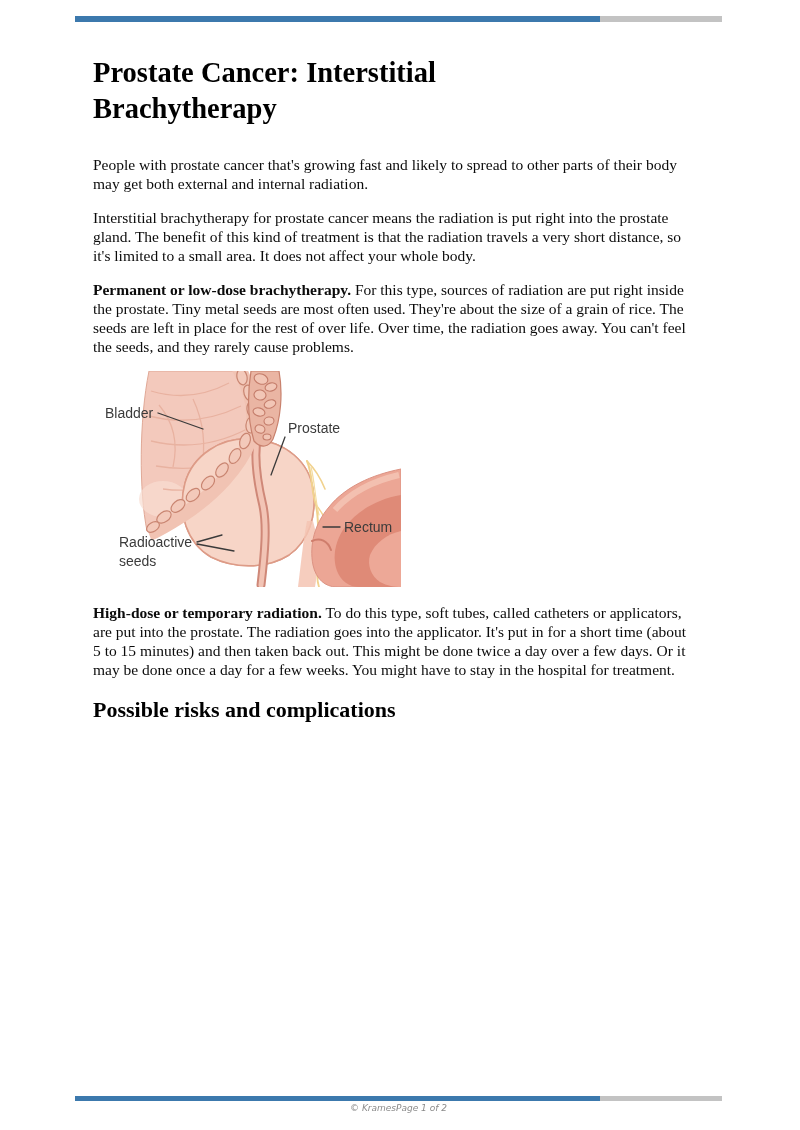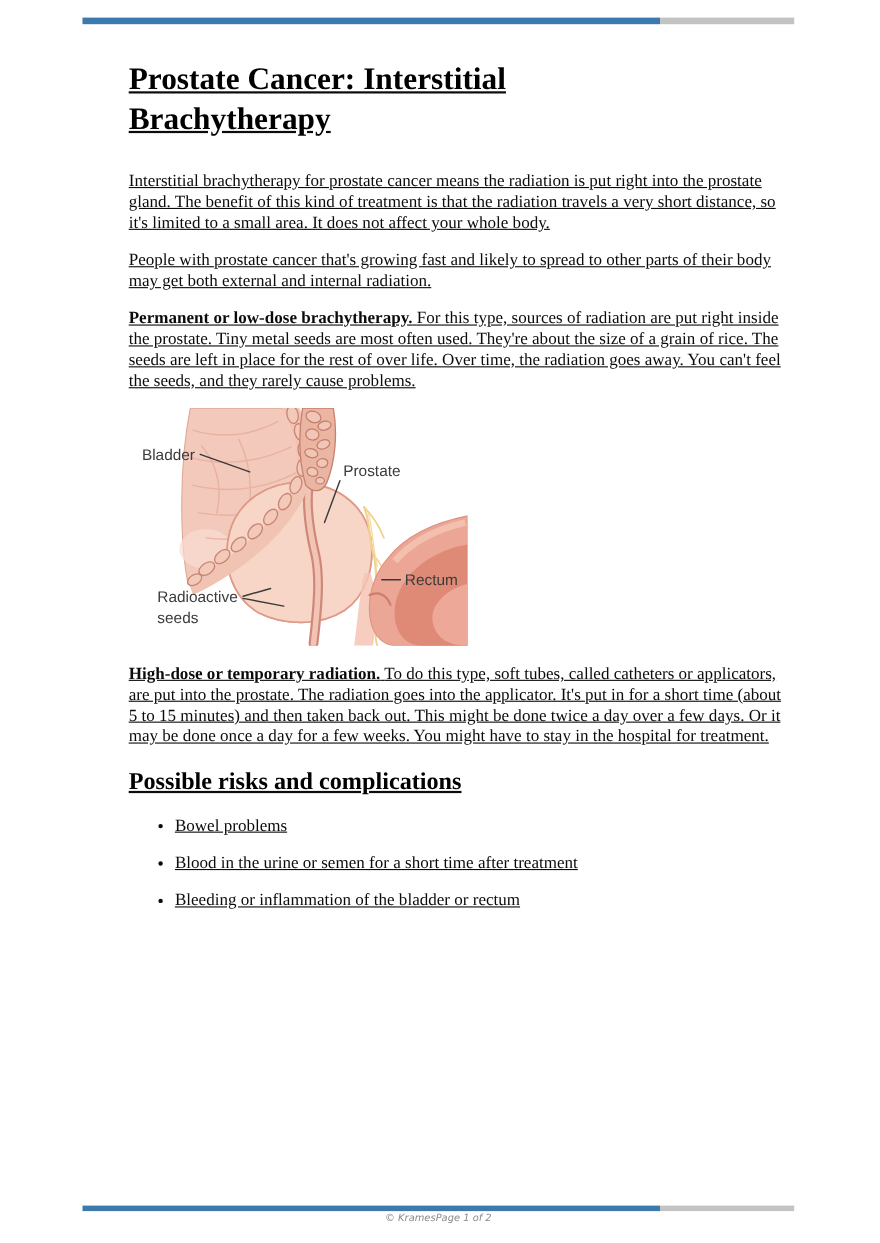--- a/index.html
+++ b/index.html
@@ -5,21 +5,21 @@
   html,body{margin:0;padding:0;background:#ffffff;}
   .page{position:relative;width:800px;height:1130px;background:#ffffff;overflow:hidden;
         font-family:"Liberation Serif",serif;color:#0b0b0b;}
   
   .bar{position:absolute;left:75px;width:647px;height:6px;display:flex;}
   .bar-top{top:16px;}
   .bar-bottom{top:1096px;height:5px;}
   .bar .seg-blue{width:525px;height:100%;background:#3c79ad;}
   .bar .seg-gray{flex:1;height:100%;background:#c3c3c3;}
   
-  .content{position:absolute;top:55px;left:117px;width:600px;text-decoration:underline;}
+  .content{position:absolute;top:55px;left:93px;width:600px;}
   h1{margin:0 0 28px 0;font-size:28.5px;line-height:36px;font-weight:bold;color:#000;}
   h1 .t-line{display:block;}
   h2{margin:17px 0 17px 0;font-size:22px;line-height:28px;font-weight:bold;color:#000;}
   p{margin:0 0 15px 0;font-size:15.5px;line-height:19px;}
   strong{font-weight:bold;}
   ul{margin:16px 0 0 0;padding-left:42px;list-style:disc;}
   li{margin:0 0 15px 0;font-size:15.5px;line-height:19px;}
   figure{margin:8px 0 16px 8px;width:300px;height:216px;}
   
   .fig-label{font-family:"Liberation Sans",sans-serif;font-size:14px;fill:#3b3b3b;}
@@ -39,22 +39,22 @@
     <span class="seg-gray"></span>
   </div>
 
   <div class="content">
 
     <h1>
       <span class="t-line">Prostate Cancer: Interstitial</span>
       <span class="t-line">Brachytherapy</span>
     </h1>
 
+    <p>People with prostate cancer that's growing fast and likely to spread to other parts of their body may get both external and internal radiation.</p>
     <p>Interstitial brachytherapy for prostate cancer means the radiation is put right into the prostate gland. The benefit of this kind of treatment is that the radiation travels a very short distance, so it's limited to a small area. It does not affect your whole body.</p>
-    <p>People with prostate cancer that's growing fast and likely to spread to other parts of their body may get both external and internal radiation.</p>
 
 
 
     <p><strong>Permanent or low-dose brachytherapy.</strong> <span>For this type, sources of radiation are put right inside the prostate. Tiny metal seeds are most often used. They're about the size of a grain of rice. The seeds are left in place for the rest of over life. Over time, the radiation goes away. You can't feel the seeds, and they rarely cause problems.</span></p>
 
     <figure>
       <svg width="300" height="216" viewBox="0 0 300 216" xmlns="http://www.w3.org/2000/svg">
         <defs>
           <pattern id="seedPattern" width="13" height="34" patternUnits="userSpaceOnUse">
             <rect x="3" y="3" width="2.7" height="9.5" rx="1.3" fill="#47555f"></rect>
@@ -154,25 +154,20 @@
           <path class="leader" d="M96,173 L133,180"></path>
         </g>
       </svg>
     </figure>
 
     <p><strong>High-dose or temporary radiation.</strong> <span>To do this type, soft tubes, called catheters or applicators, are put into the prostate. The radiation goes into the applicator. It's put in for a short time (about 5 to 15 minutes) and then taken back out. This might be done twice a day over a few days. Or it may be done once a day for a few weeks. You might have to stay in the hospital for treatment.</span></p>
 
     <h2>Possible risks and complications</h2>
 
 
-    <ul>
-      <li><span>Bowel problems</span></li>
-      <li><span>Blood in the urine or semen for a short time after treatment</span></li>
-      <li><span>Bleeding or inflammation of the bladder or rectum</span></li>
-    </ul>
 
   </div>
 
   <div class="bar bar-bottom">
     <span class="seg-blue"></span>
     <span class="seg-gray"></span>
   </div>
 
   <div class="footer-row">
     <span>© Krames</span>

